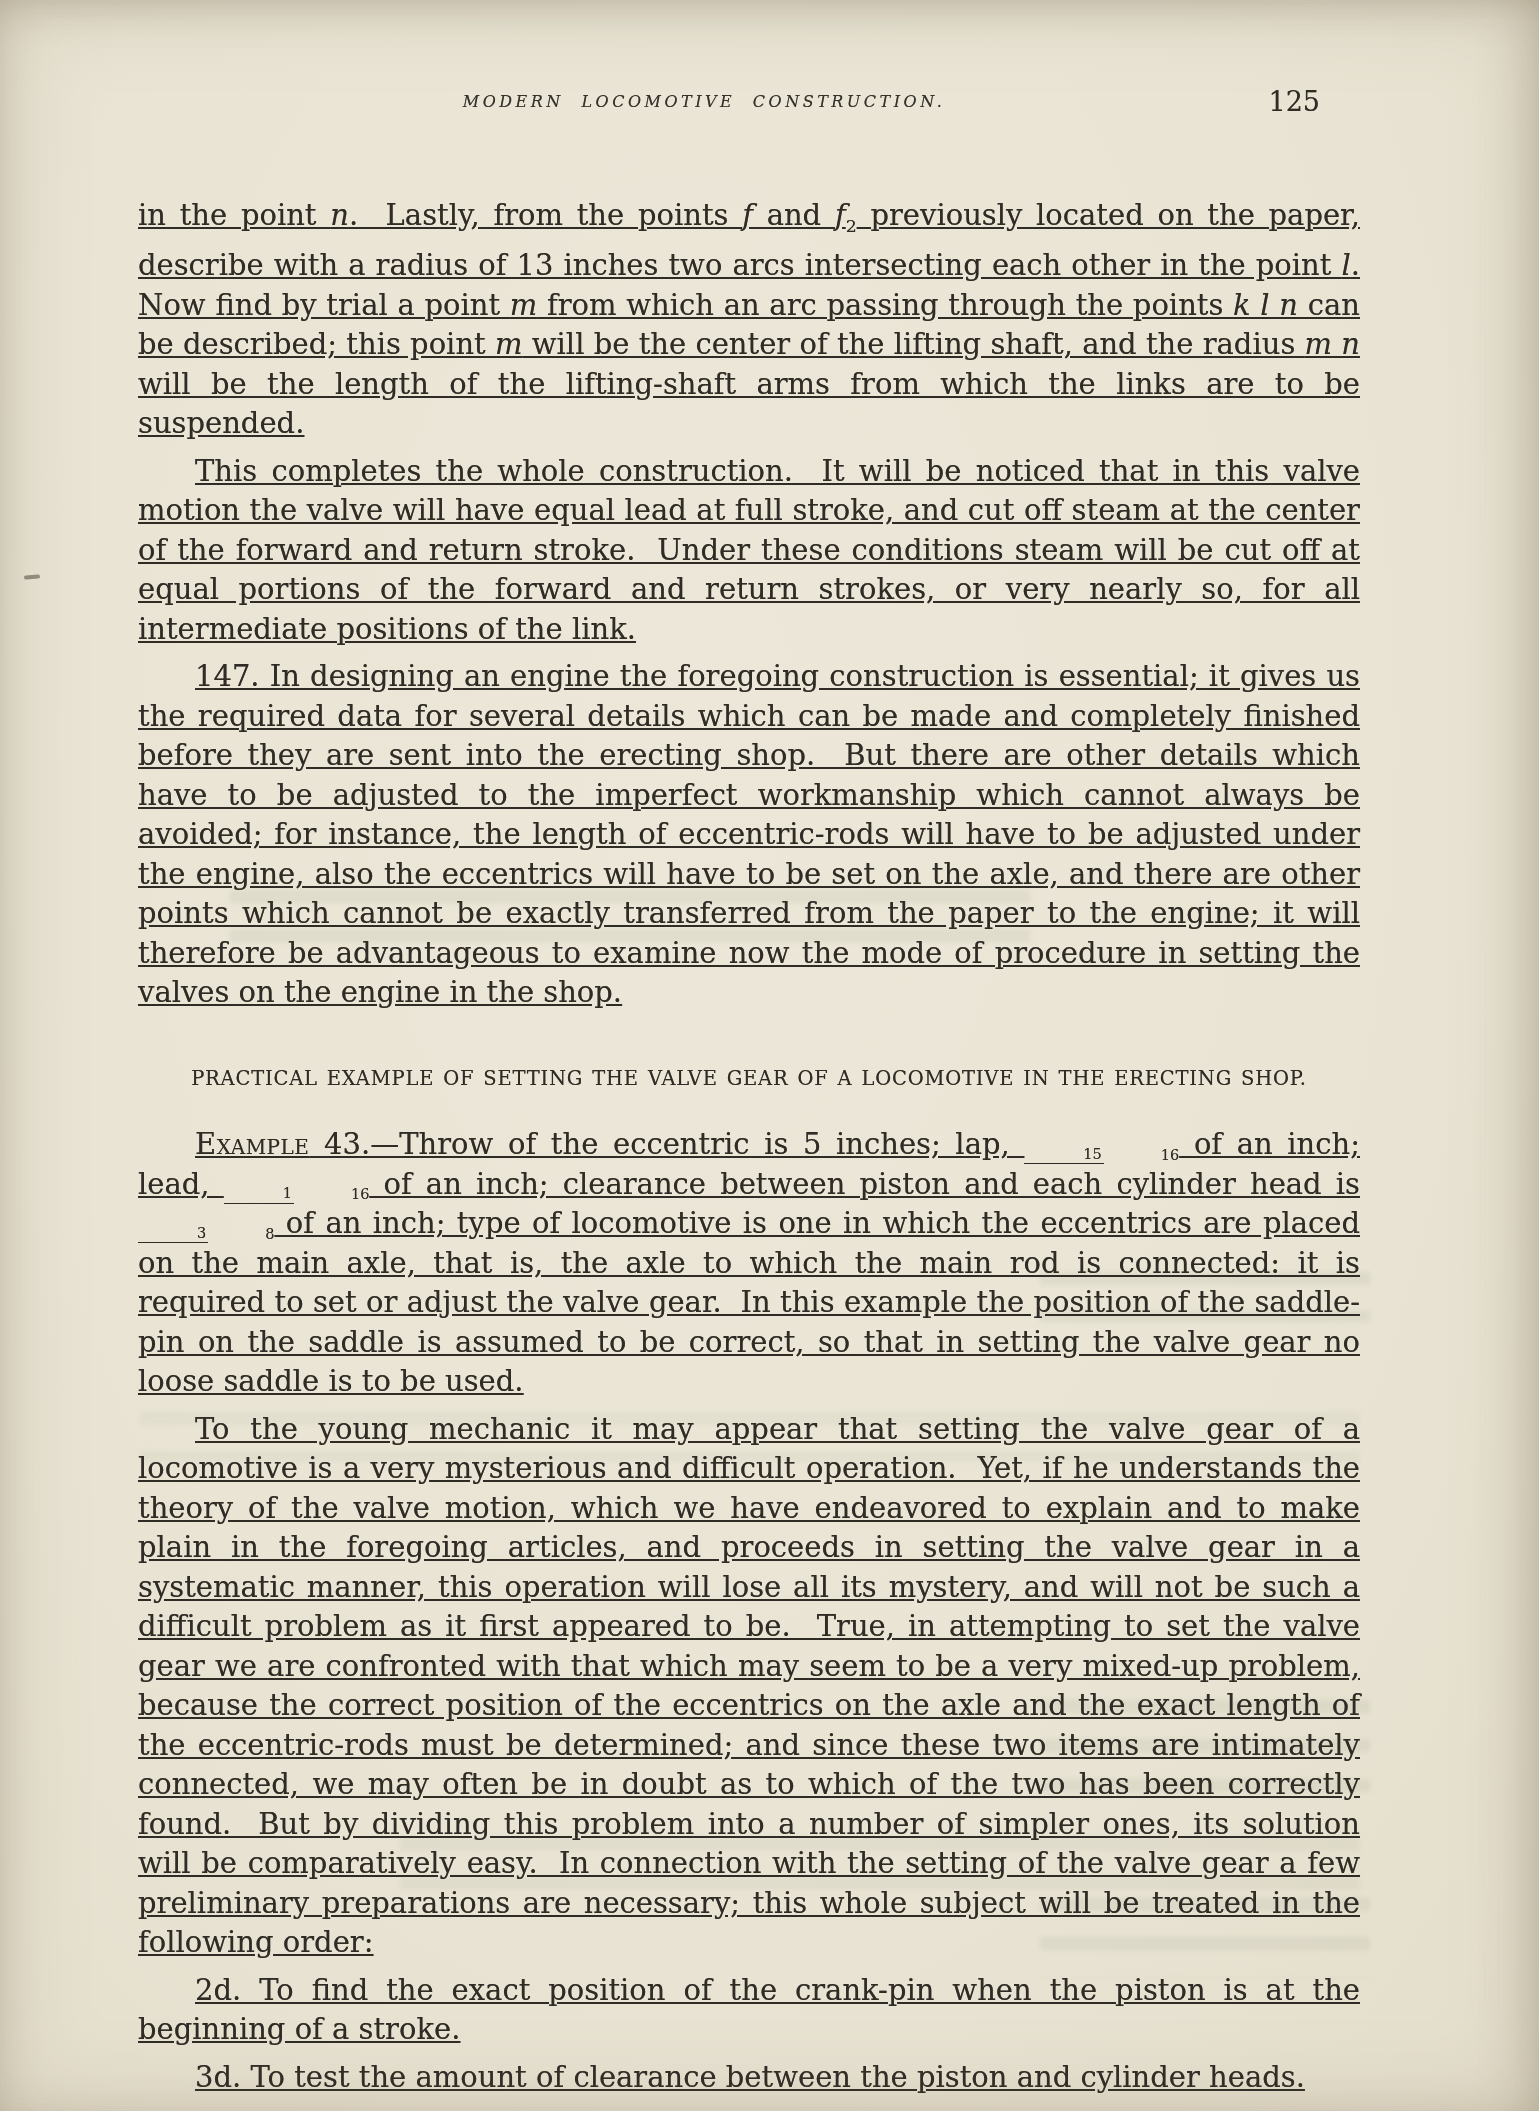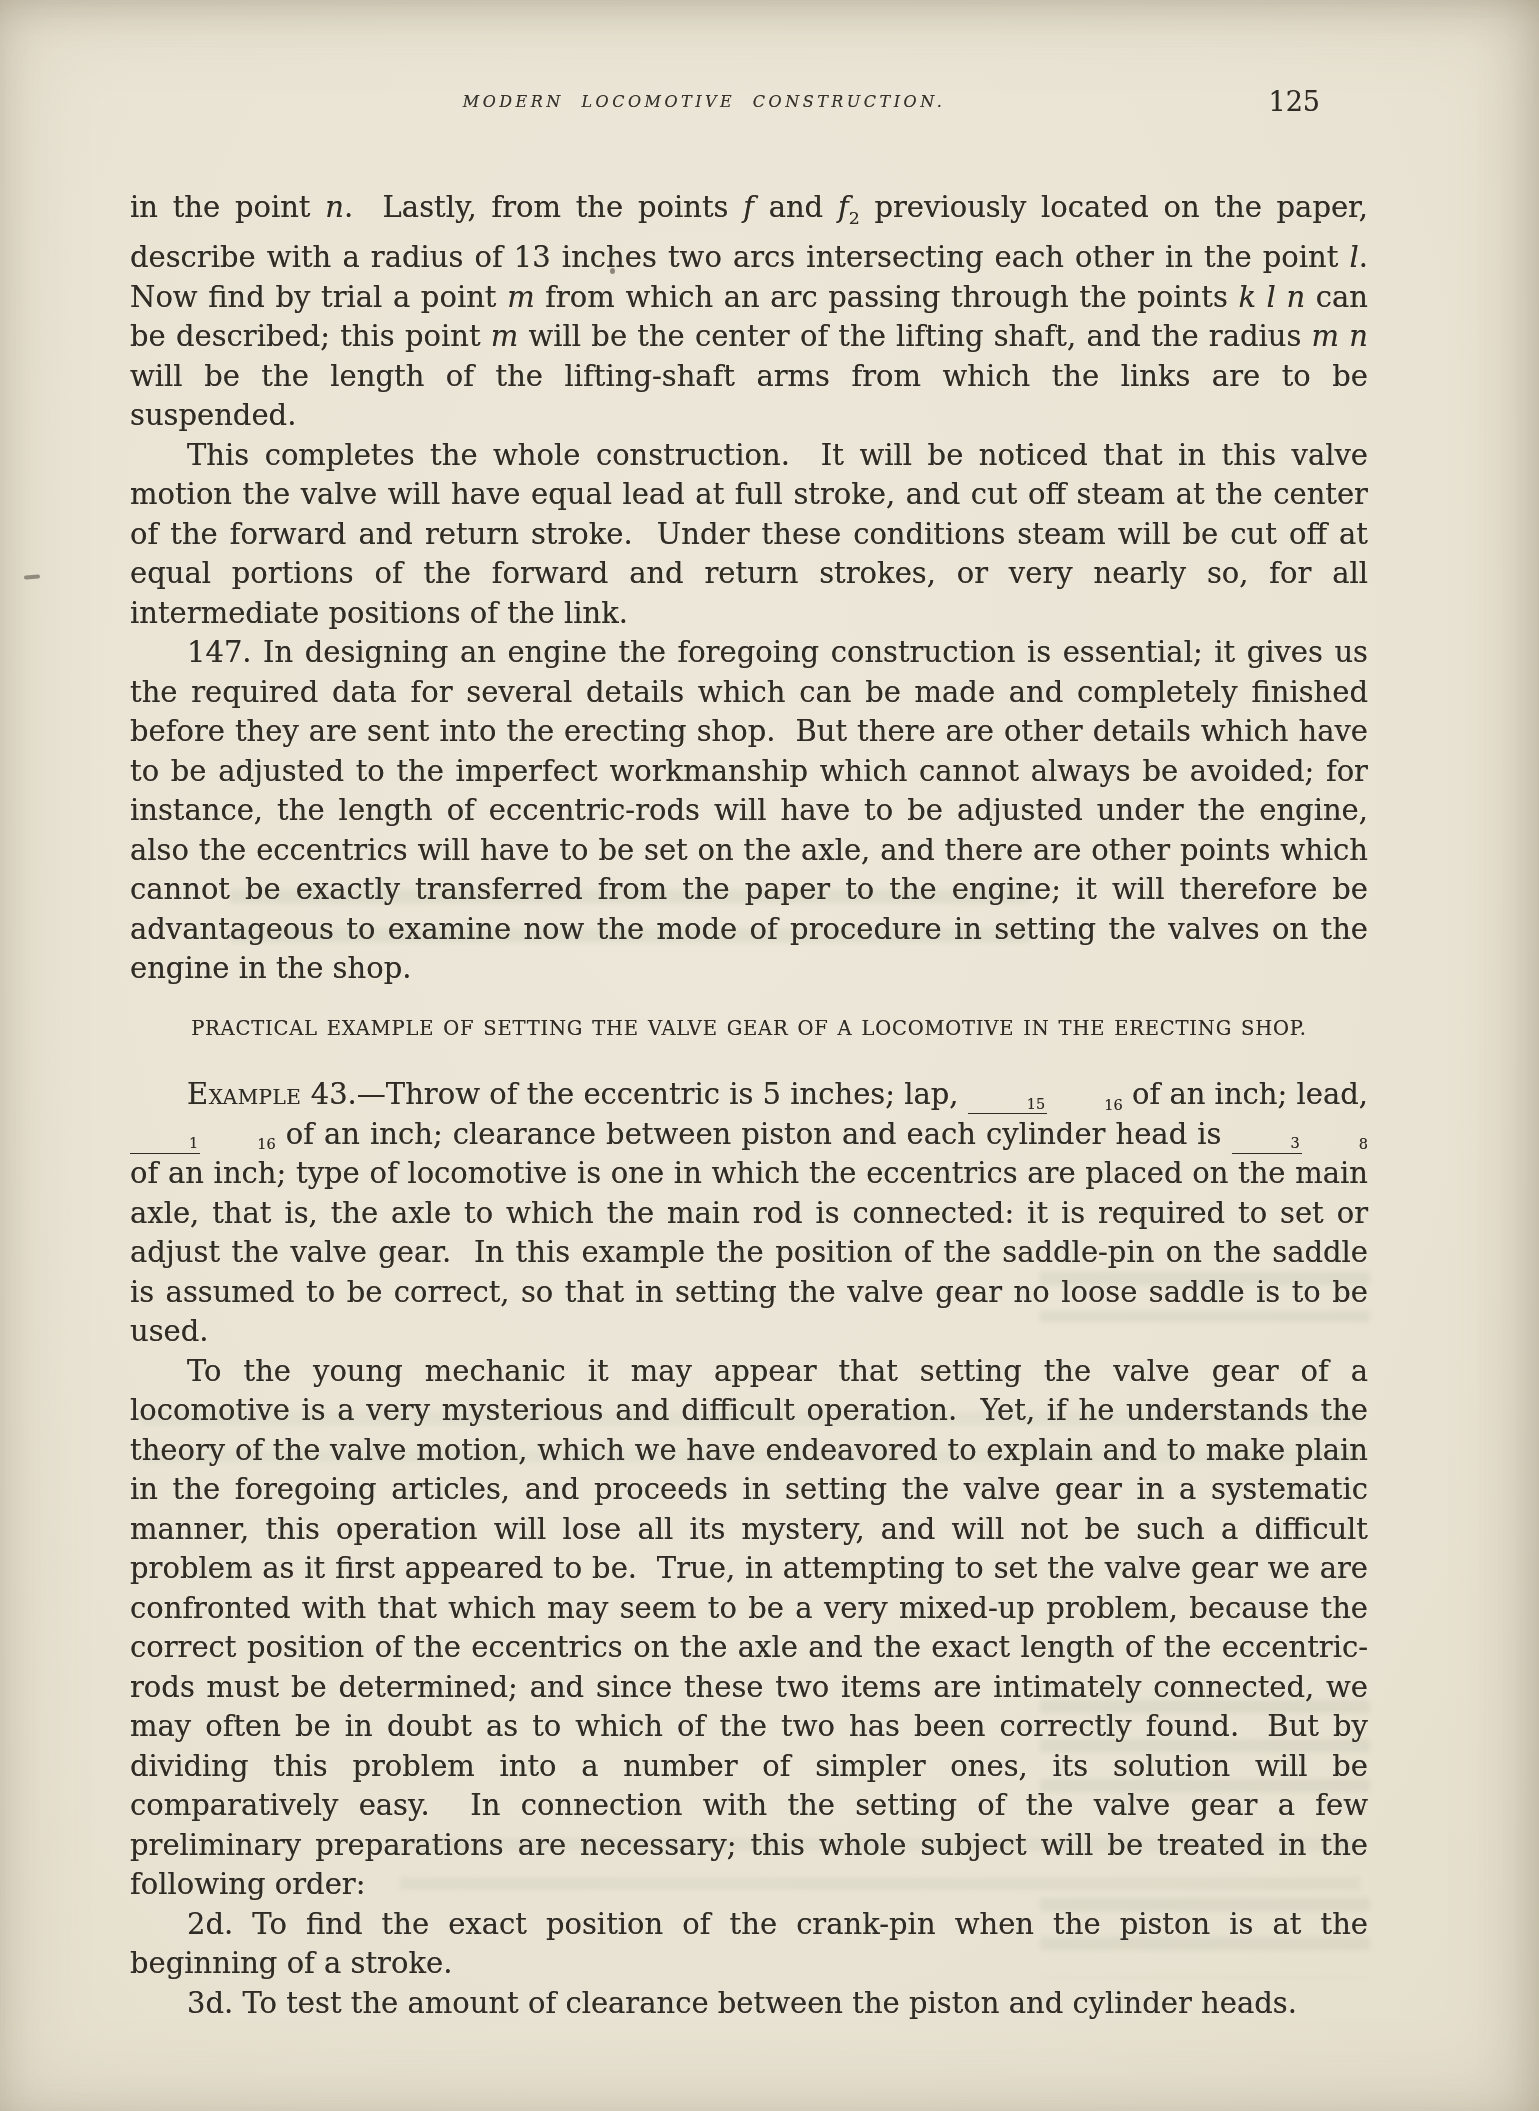--- a/index.html
+++ b/index.html
@@ -47,24 +47,24 @@
     text-shadow:0 0 0.5px rgba(47,43,37,.5);
   }
   .text-block{
     position:absolute;top:188px;left:130px;width:1238px;z-index:2;
     font-size:29px;
     line-height:39.5px;
     text-align:justify;
     text-shadow:0 0 0.5px rgba(47,43,37,.55);
     hyphens:none;
   }
-  .para{margin:0;text-indent:57px;}
+  .para{margin:8px;text-indent:57px;text-decoration:underline;}
   .para.no-indent{text-indent:0;}
   .section-heading{
-    margin:20px 0 27px 0;
+    margin:46px 0 27px 0;
     font-size:19.5px;
     font-weight:normal;
     letter-spacing:0.8px;
     word-spacing:2px;
     text-align:center;
     white-space:nowrap;
     text-indent:0;
     text-shadow:0 0 0.5px rgba(47,43,37,.6);
   }
   .sc{font-variant:small-caps;letter-spacing:0.5px;}

